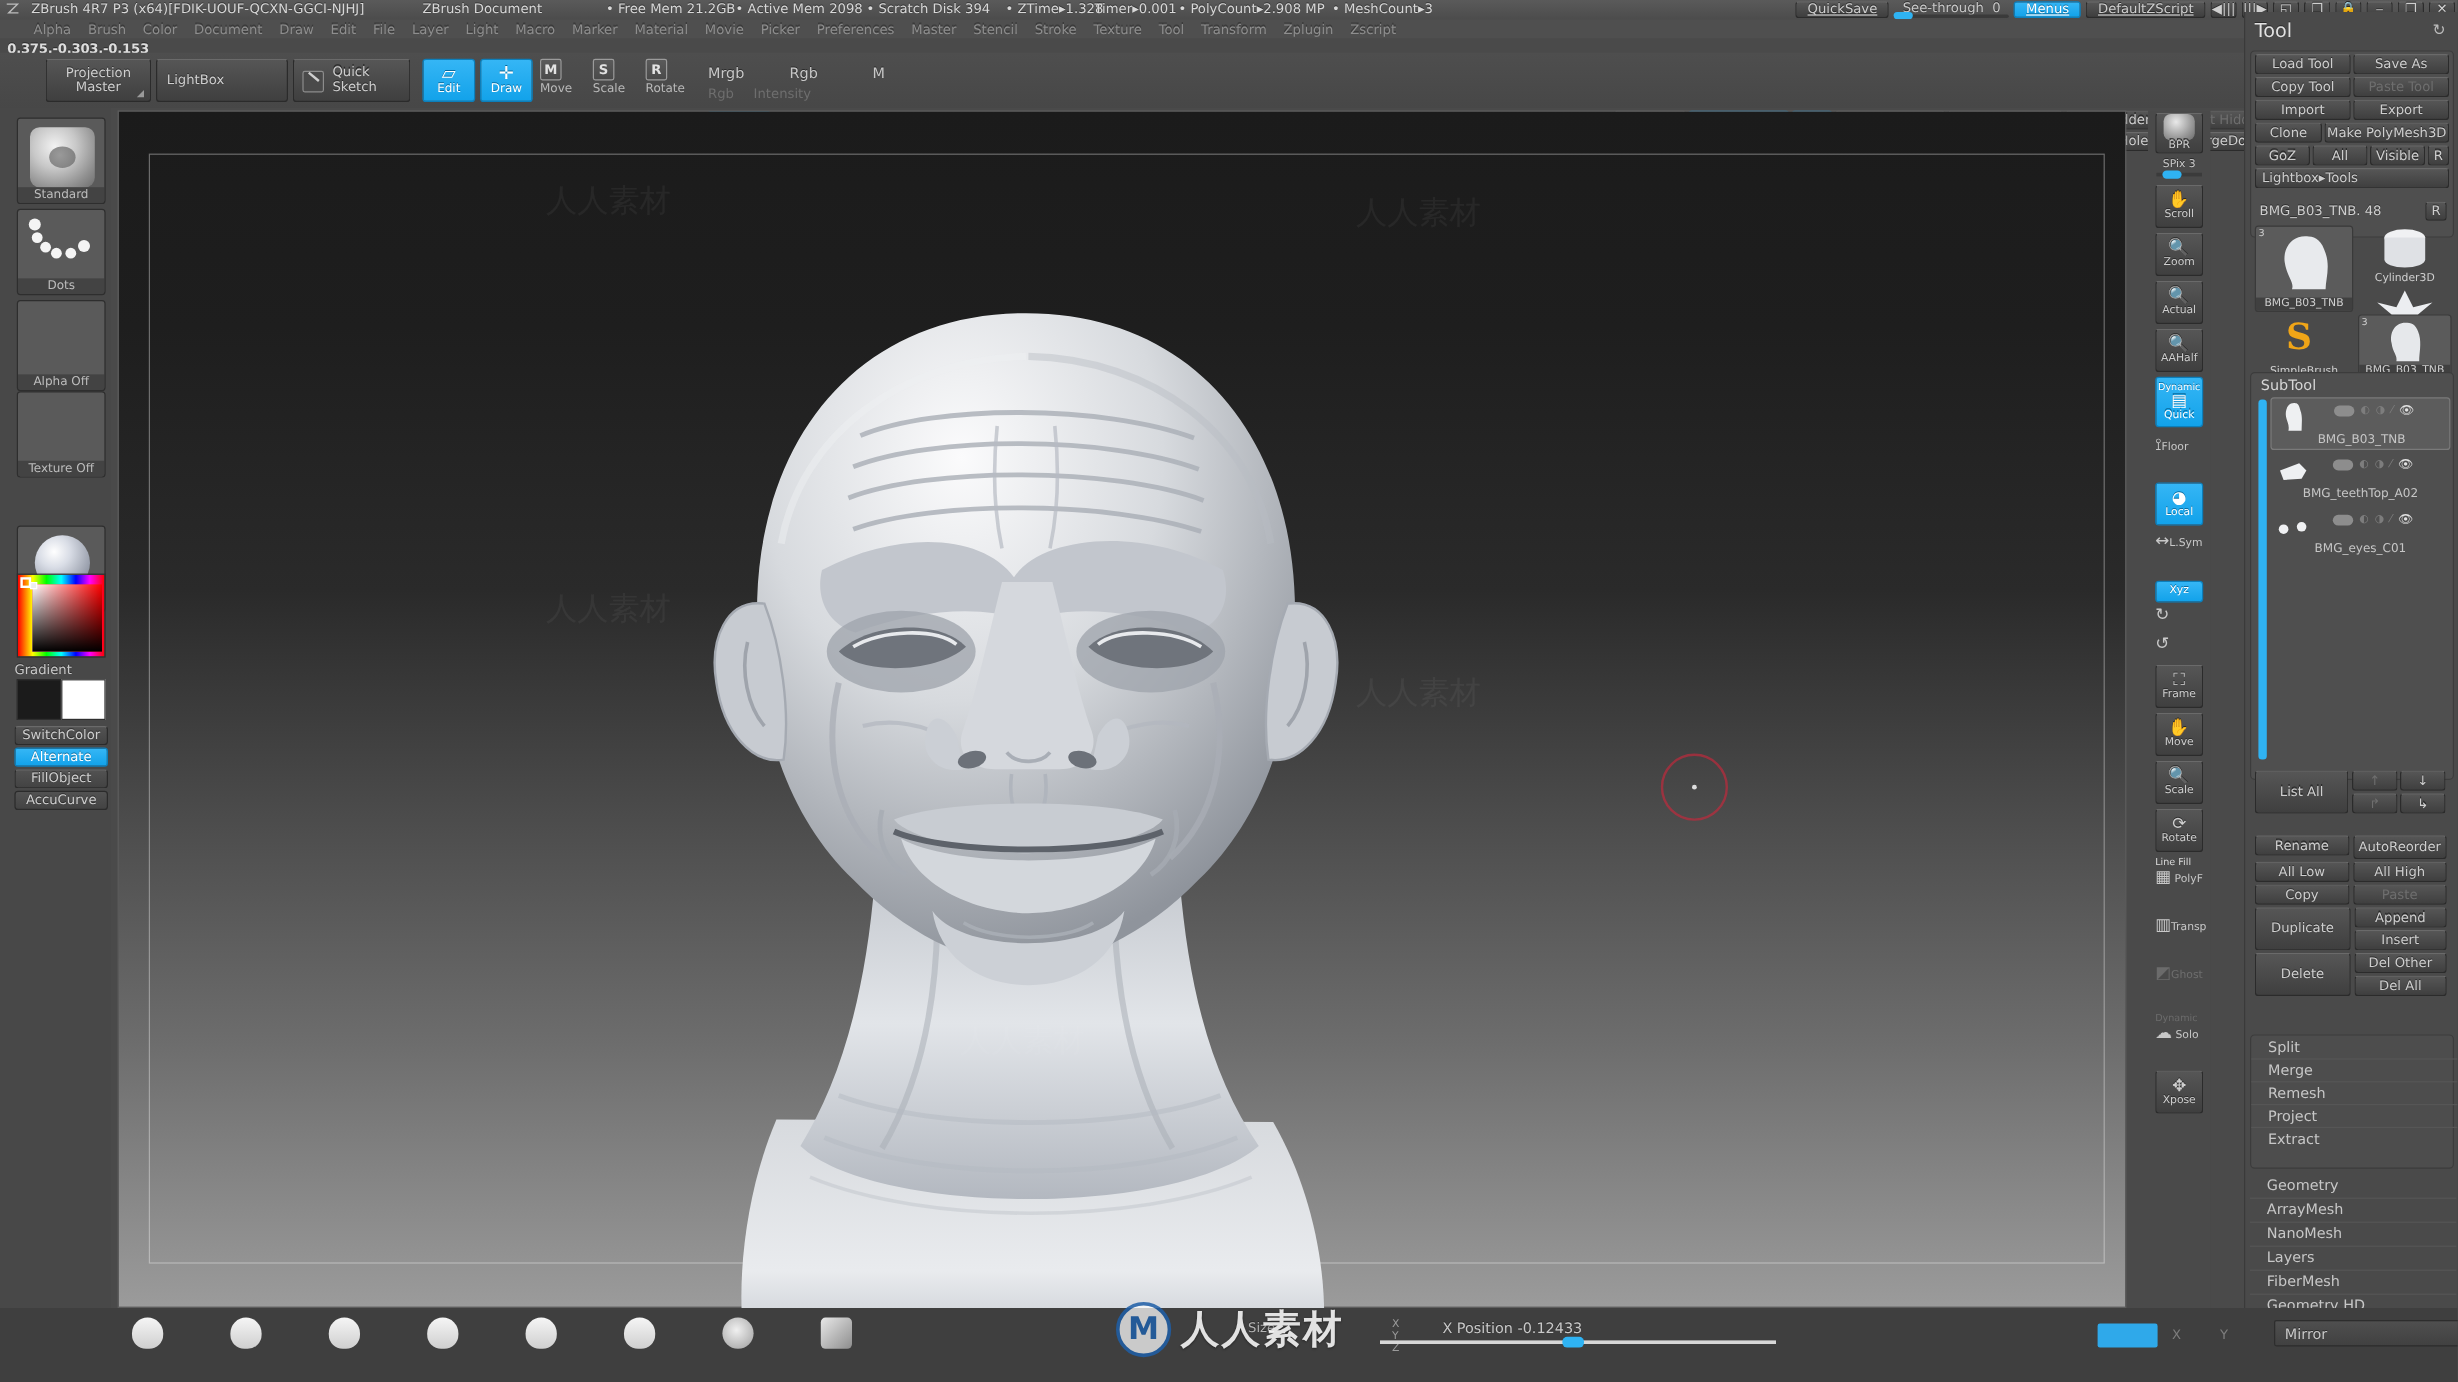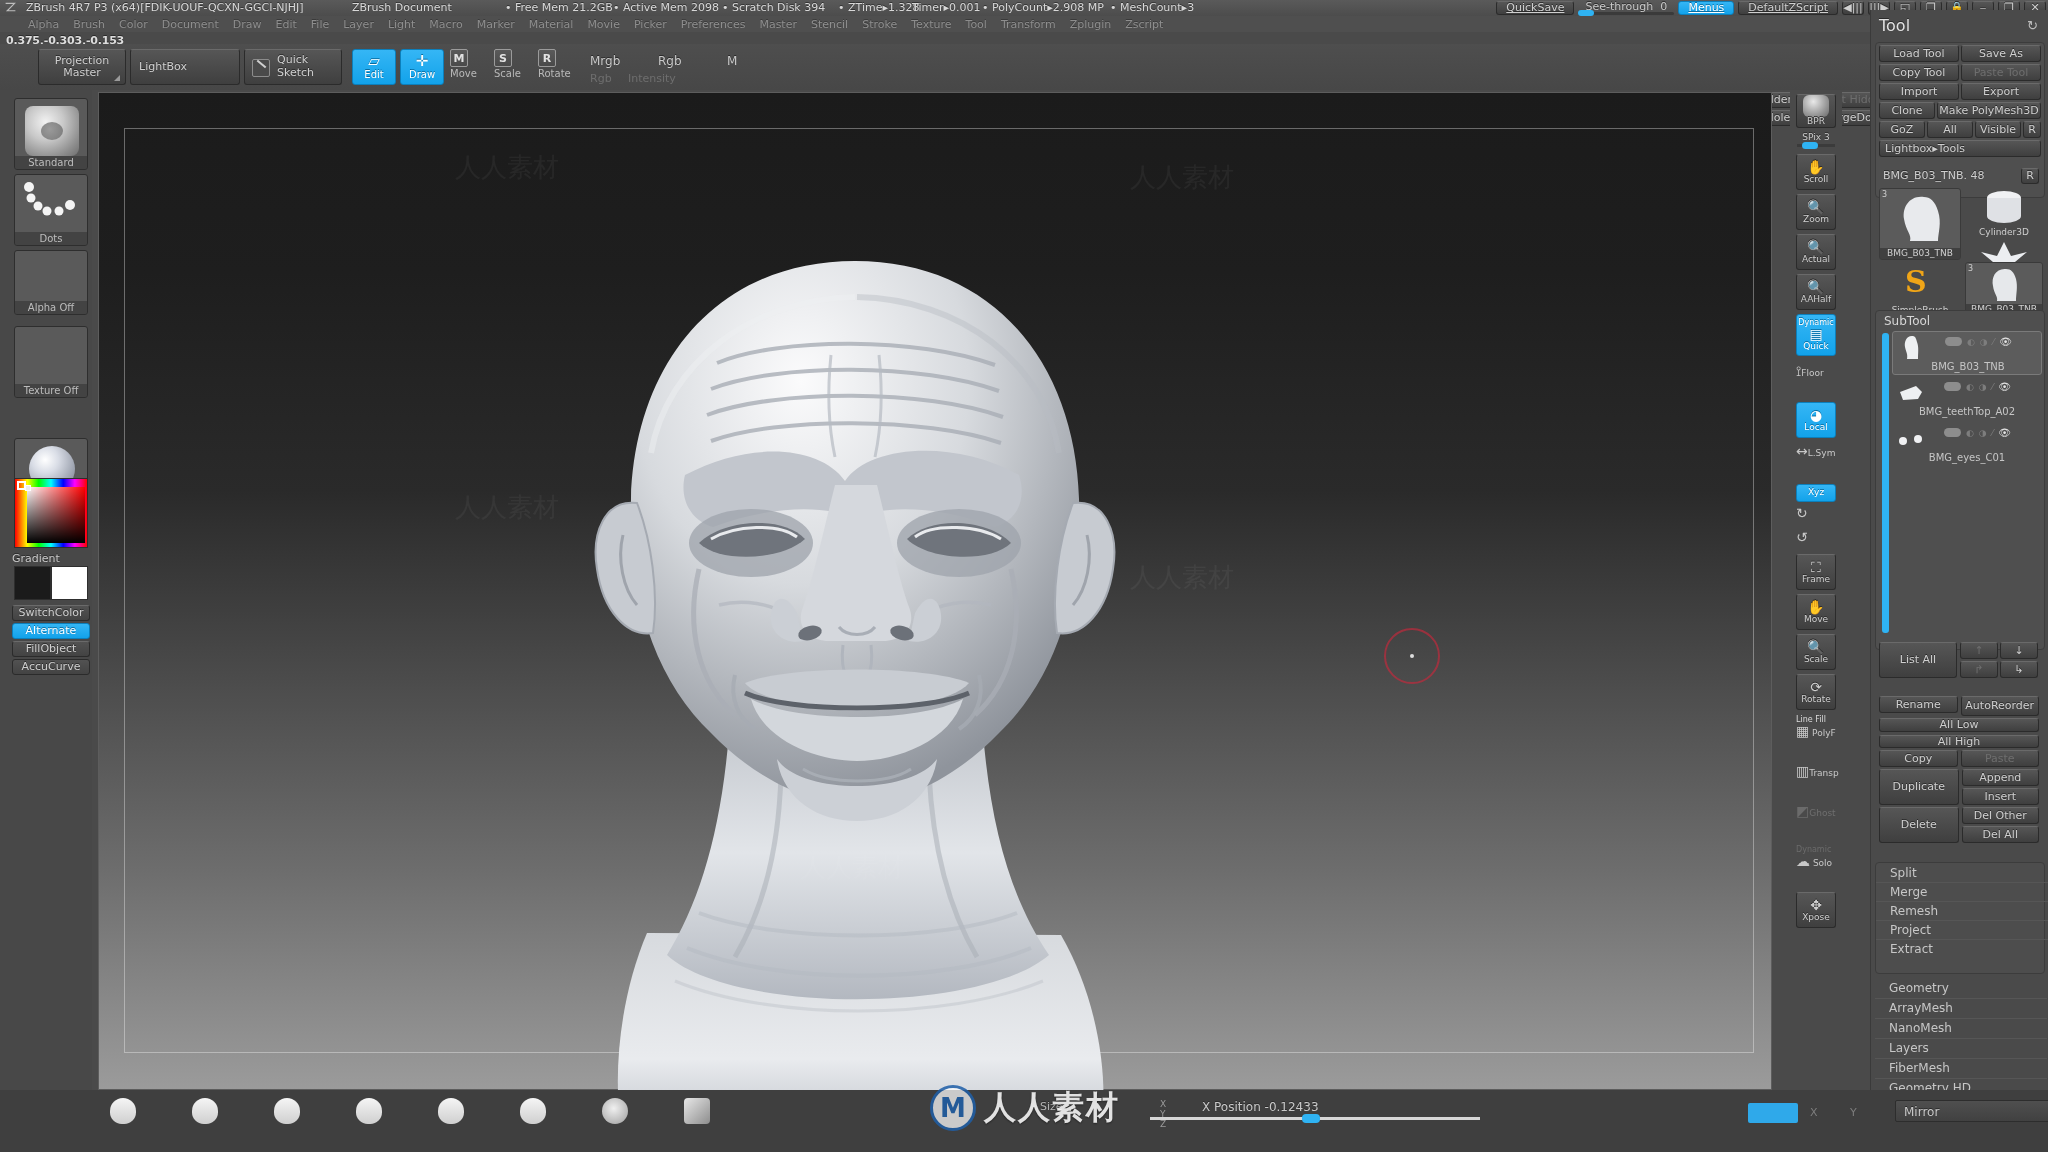--- a/index.html
+++ b/index.html
@@ -113,21 +113,21 @@
   .gbtn { height:16px; padding:0 8px; font-size:11px; }
 
   
   #leftbar { position:absolute; left:0; top:90px; width:92px; height:1000px; background:#484848;}
   .swatch { position:absolute; left:14px; width:74px; border:1px solid #2e2e2e; border-radius:3px;
       background:#5a5a5a; overflow:hidden; }
   .swatch .cap { position:absolute; left:0; bottom:0; width:100%; height:13px; font-size:10px;
       color:#bdbdbd; text-align:center; background:rgba(40,40,40,.45); line-height:13px;}
   #sw-brush { top:8px; height:72px; }
   #sw-stroke{ top:84px; height:72px; }
-  #sw-alpha { top:160px; height:65px; }
+  #sw-alpha { top:160px; height:76px; }
   #sw-texture{ top:236px; height:72px; }
   #sw-material{ top:312px; height:72px;margin-top:36px; }
 
   .brushball{position:absolute;left:10px;top:7px;width:54px;height:50px;border-radius:8px;
     background:radial-gradient(circle at 38% 32%, #f2f2f2 0%, #c8c8c8 38%, #8f8f8f 75%, #6d6d6d 100%);}
   .brushball:after{content:"";position:absolute;left:16px;top:16px;width:22px;height:18px;border-radius:50%;
     background:radial-gradient(circle at 40% 40%,#9a9a9a,#7a7a7a);}
   .matball{position:absolute;left:14px;top:7px;width:46px;height:46px;border-radius:50%;
     background:radial-gradient(circle at 35% 30%, #ffffff 0%, #d9dde6 30%, #9aa0ad 70%, #6e7480 100%);}
 
@@ -745,21 +745,21 @@
       <div class="btn dim">↱</div>
       <div class="btn">↳</div>
     </div>
   </div>
 
   <div style="position:absolute;left:8px;top:686px;width:160px;">
     <div style="display:flex;gap:3px;margin-bottom:2px;">
       <div class="btn" style="flex:1;height:17px">Rename</div>
       <div class="btn" style="flex:1;height:20px">AutoReorder</div>
     </div>
-    <div style="display:flex;gap:3px;margin-bottom:2px;flex-direction:column;">
+    <div style="display:flex;gap:3px;margin-bottom:2px;">
       <div class="btn" style="flex:1;height:17px">All Low</div>
       <div class="btn" style="flex:1;height:17px">All High</div>
     </div>
     <div style="display:flex;gap:3px;margin-bottom:2px;">
       <div class="btn" style="flex:1;height:17px">Copy</div>
       <div class="btn dim" style="flex:1;height:17px">Paste</div>
     </div>
     <div style="display:flex;gap:3px;margin-bottom:2px;">
       <div class="btn" style="flex:1;height:36px">Duplicate</div>
       <div style="flex:1;display:flex;flex-direction:column;gap:2px;">

